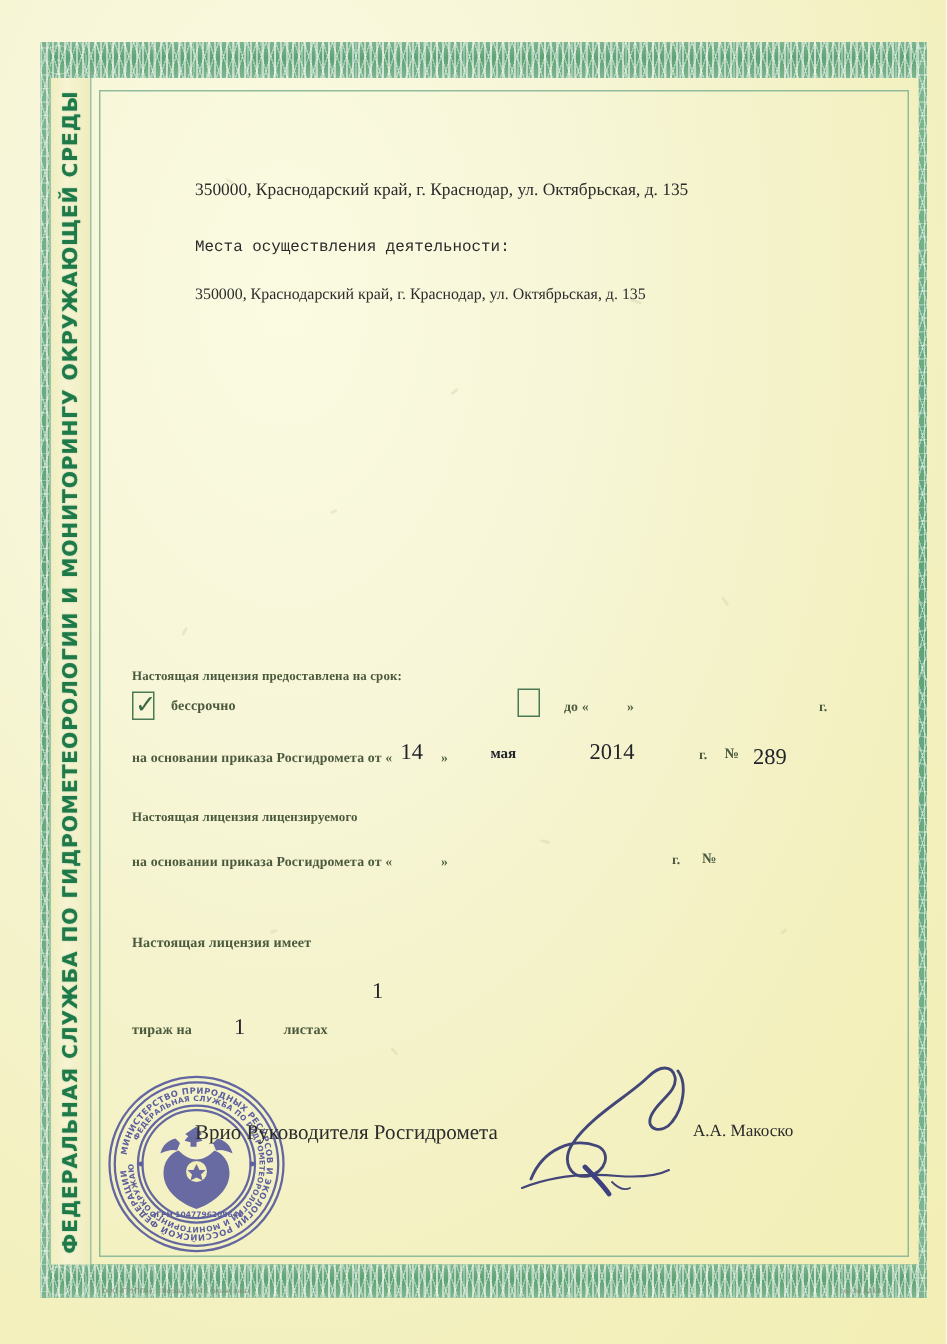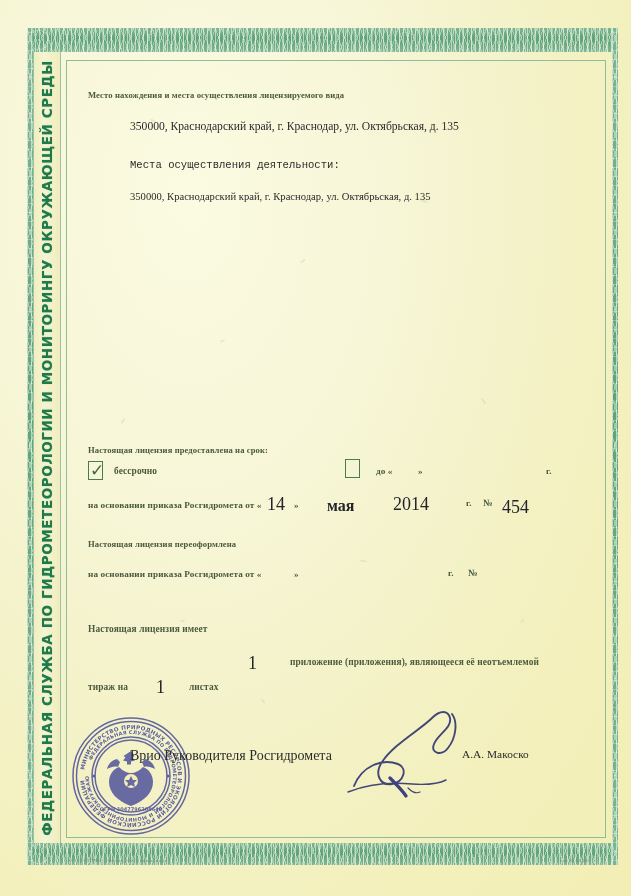--- a/index.html
+++ b/index.html
@@ -91,21 +91,21 @@
   .val-sm{
     position:absolute;
     font-family:"Liberation Serif", serif;
     font-size:10.6px;
     color:#2b2b2b;
     white-space:nowrap;
   }
   .filled{
     position:absolute;
     font-family:"Liberation Serif", serif;
-    font-size:18px;
+    font-size:15px;
     color:#23232b;
     white-space:nowrap;
   }
 
   
   .cbox{
     position:absolute;
     width:15px;height:19px;
     border:1.6px solid #4a7a55;
     box-sizing:border-box;
@@ -166,59 +166,57 @@
   <div class="fleck" style="left:180px;top:620px;width:5px;height:2px;transform:rotate(-15deg);"></div>
 
   <div class="sidebar">
     <span class="sidebar-text">ФЕДЕРАЛЬНАЯ СЛУЖБА ПО ГИДРОМЕТЕОРОЛОГИИ И МОНИТОРИНГУ ОКРУЖАЮЩЕЙ СРЕДЫ</span>
   </div>
 
   <div class="inner-frame"></div>
 
   <div class="content">
 
-    <span class="lbl" style="left:22px;top:30px;">Место нахождения и места осуществления лицензируемого вида</span>
     <span class="val" style="left:64px;top:60px;">350000, Краснодарский край, г. Краснодар, ул. Октябрьская, д. 135</span>
     <span class="val-sm" style="left:64px;top:99px;font-family:Liberation Mono, monospace;">Места осуществления деятельности:</span>
     <span class="val-sm" style="left:64px;top:131px;">350000, Краснодарский край, г. Краснодар, ул. Октябрьская, д. 135</span>
 
     <span class="lbl" style="left:22px;top:385px;">Настоящая лицензия предоставлена на срок:</span>
 
     <div class="cbox" style="left:22px;top:401px;">
       <span class="tick">✓</span>
     </div>
     <span class="lbl" style="left:48px;top:406px;font-size:9.4px;">бессрочно</span>
 
     <div class="cbox" style="left:279px;top:399px;"></div>
     <span class="lbl" style="left:310px;top:406px;font-size:9.2px;">до «</span>
     <span class="lbl" style="left:352px;top:406px;font-size:9.2px;">»</span>
     <span class="lbl" style="left:480px;top:406px;font-size:9.2px;">г.</span>
 
     <span class="lbl" style="left:22px;top:440px;font-size:9.2px;">на основании приказа Росгидромета от «</span>
     <span class="filled" style="left:201px;top:434px;">14</span>
     <span class="lbl" style="left:228px;top:440px;font-size:9.2px;">»</span>
-    <span class="filled" style="left:261px;top:437px;font-size:16px;font-weight:700;">мая</span>
+    <span class="filled" style="left:261px;top:437px;font-size:10px;font-weight:700;">мая</span>
     <span class="filled" style="left:327px;top:434px;text-align:right;">2014</span>
     <span class="lbl" style="left:400px;top:438px;font-size:9.2px;">г.</span>
     <span class="lbl" style="left:417px;top:437px;font-size:9.6px;">№</span>
-    <span class="filled" style="left:436px;top:437px;">454</span>
-
-    <span class="lbl" style="left:22px;top:479px;">Настоящая лицензия переоформлена</span>
+    <span class="filled" style="left:436px;top:437px;">289</span>
+
+    <span class="lbl" style="left:22px;top:479px;">Настоящая лицензия лицензируемого</span>
     <span class="lbl" style="left:22px;top:509px;font-size:9.2px;">на основании приказа Росгидромета от «</span>
     <span class="filled" style="left:201px;top:503px;"></span>
     <span class="lbl" style="left:228px;top:509px;font-size:9.2px;">»</span>
     <span class="filled" style="left:261px;top:506px;"></span>
     <span class="filled" style="left:327px;top:503px;"></span>
     <span class="lbl" style="left:382px;top:508px;font-size:9.2px;">г.</span>
     <span class="lbl" style="left:402px;top:507px;font-size:9.6px;">№</span>
     <span class="filled" style="left:421px;top:507px;"></span>
 
     <span class="lbl" style="left:22px;top:564px;font-size:9.4px;text-align:center;">Настоящая лицензия имеет</span>
     <span class="filled" style="left:182px;top:593px;">1</span>
-    <span class="lbl" style="left:224px;top:597px;font-size:9.4px;">приложение (приложения), являющееся её неотъемлемой</span>
     <span class="lbl" style="left:22px;top:622px;font-size:9.4px;">тираж на</span>
     <span class="filled" style="left:90px;top:617px;">1</span>
     <span class="lbl" style="left:123px;top:622px;font-size:9.4px;">листах</span>
 
     <svg class="seal" viewBox="0 0 122 122">
       <g fill="none" stroke="#3b3f96" stroke-width="1.5" opacity="0.95">
         <circle cx="61" cy="61" r="58"></circle>
         <circle cx="61" cy="61" r="54.5"></circle>
         <circle cx="61" cy="61" r="39"></circle>
         <circle cx="61" cy="61" r="36"></circle>

